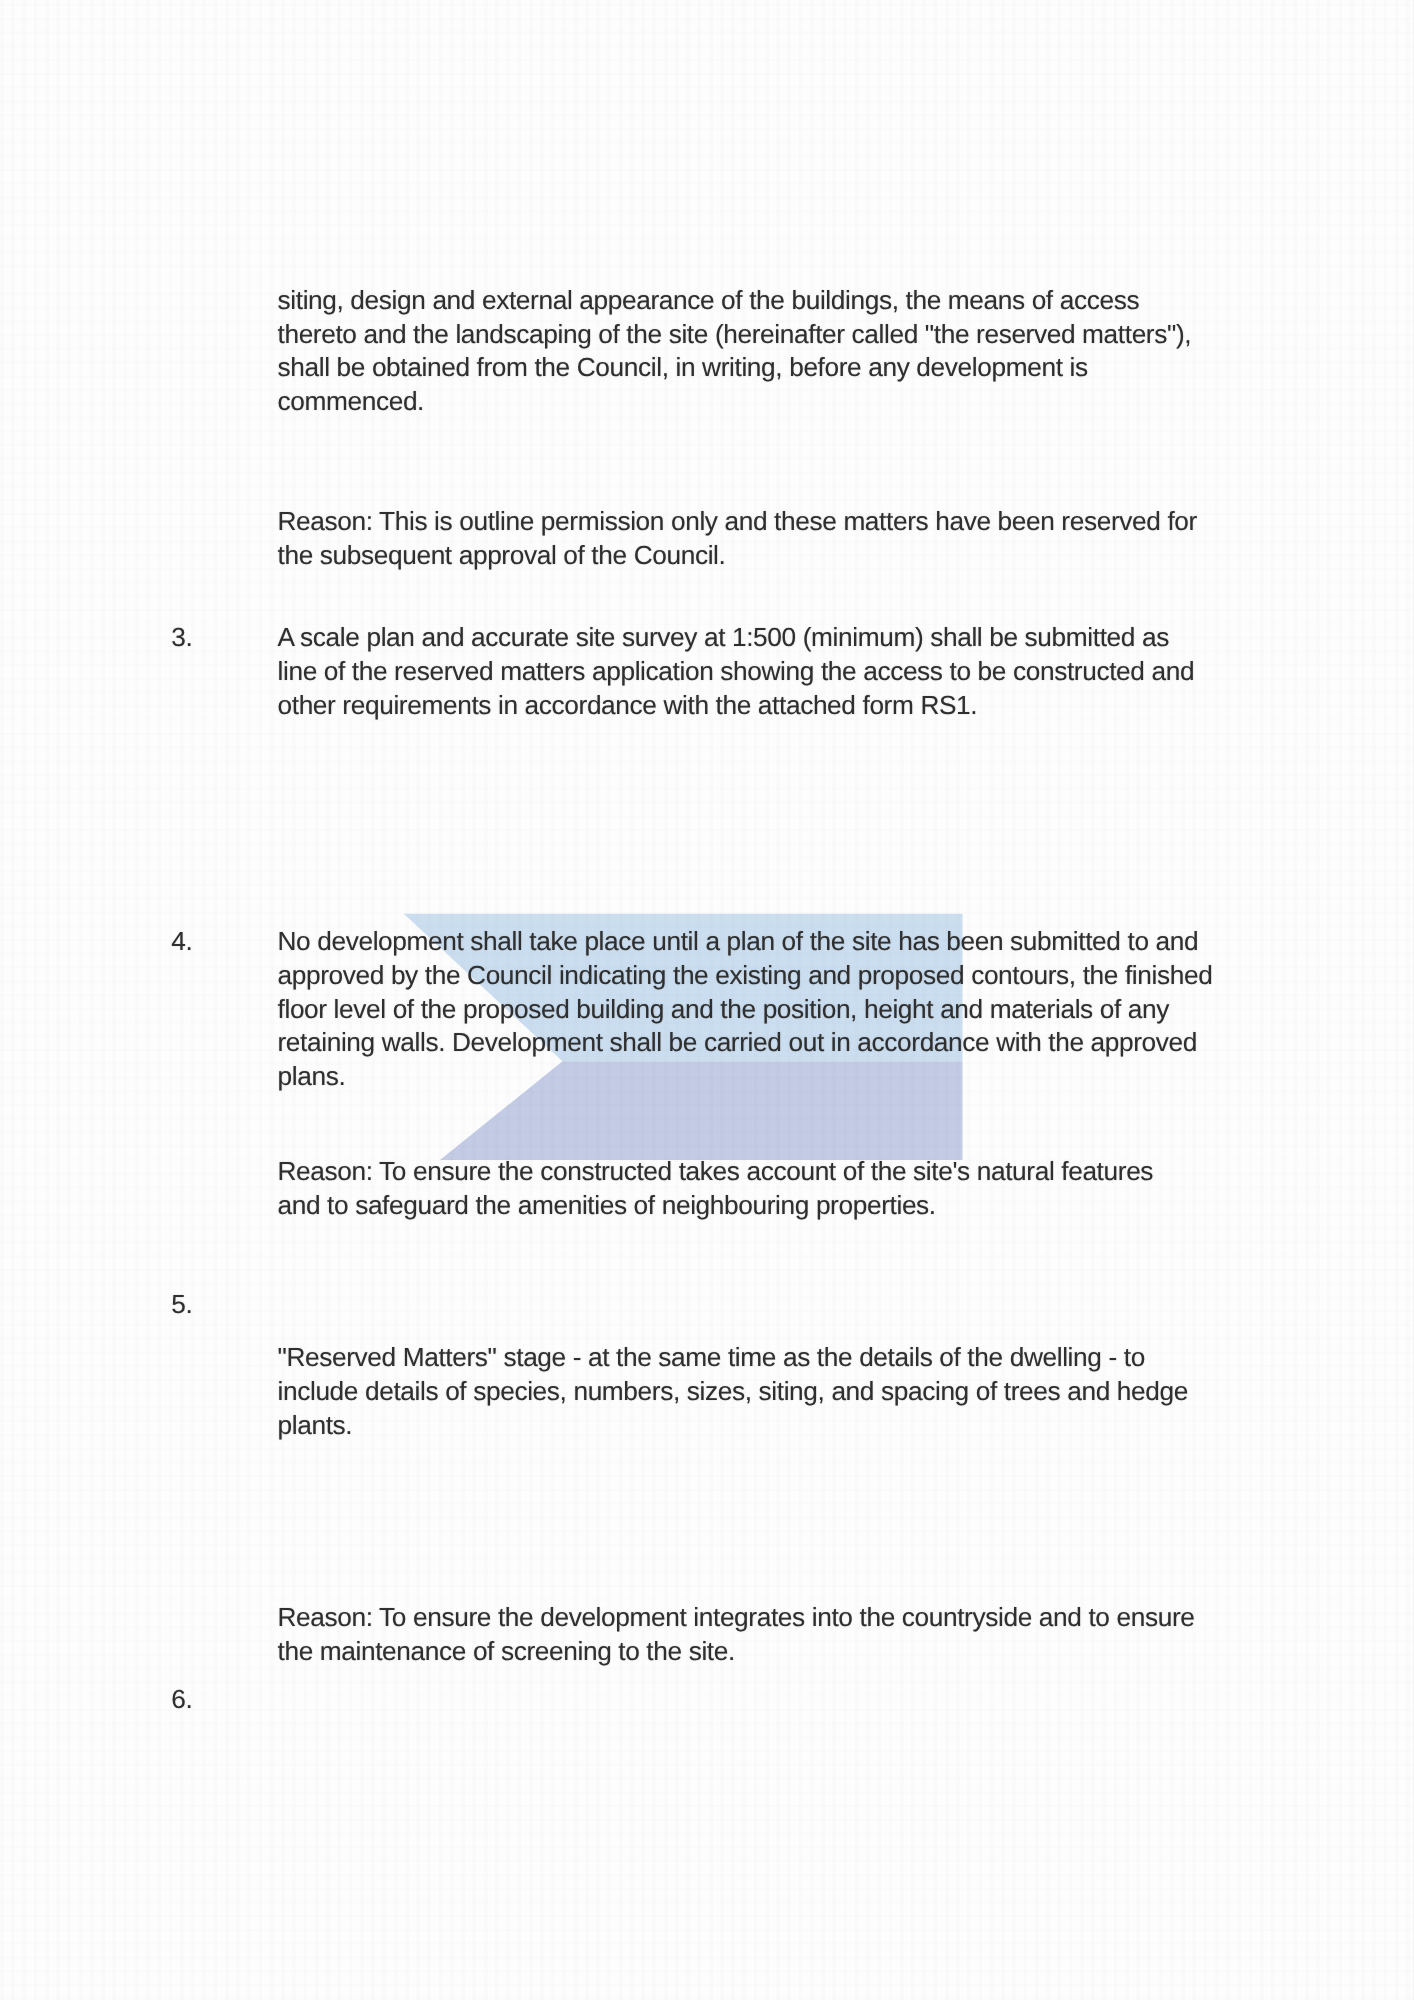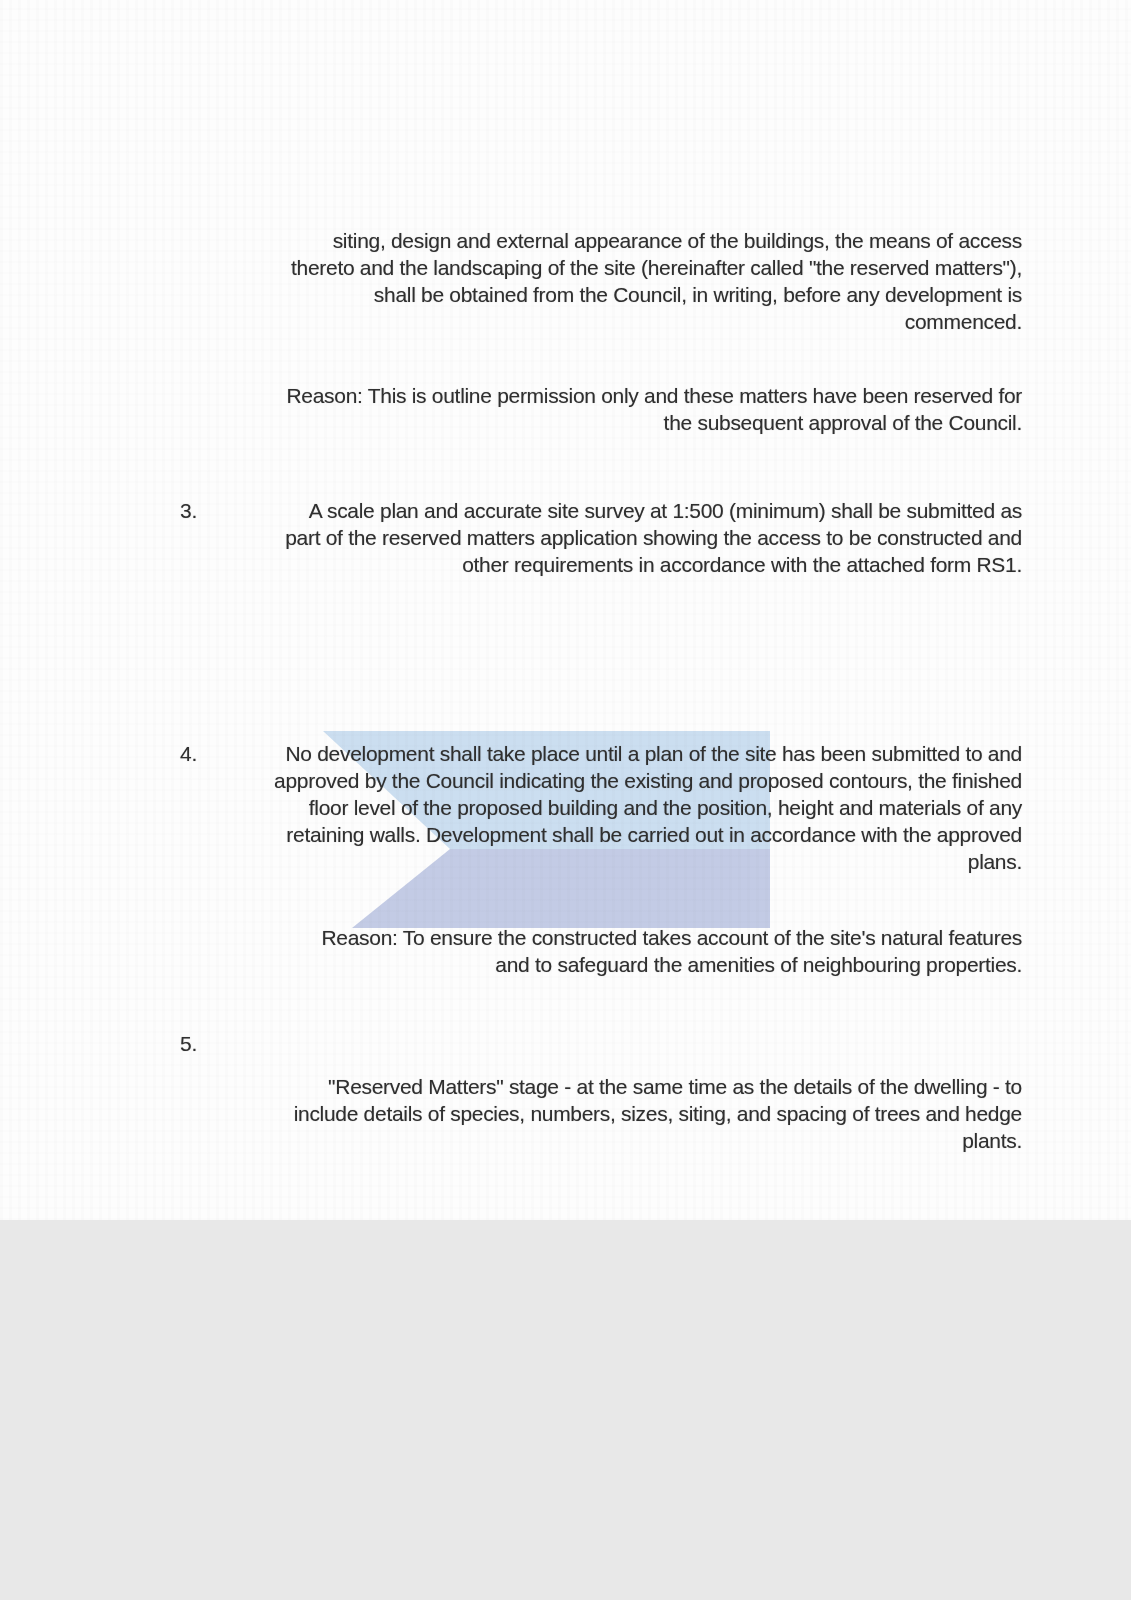--- a/index.html
+++ b/index.html
@@ -3,26 +3,25 @@
 <meta charset="utf-8">
 <style>
   html, body {
     margin: 0;
     padding: 0;
     background: #e8e8e8;
   }
   .page {
     position: relative;
     width: 1131px;
-    height: 1220px;
+    height: 1600px;
     margin: 0 auto;
     background: #fdfdfd;
     overflow: hidden;
     font-family: "Liberation Sans", "DejaVu Sans", sans-serif;
-    text-align: right;
   }
   
   .page::after {
     content: "";
     position: absolute;
     inset: 0;
     pointer-events: none;
     background:
       repeating-linear-gradient(90deg, rgba(0,0,0,0.012) 0 3px, rgba(0,0,0,0) 3px 9px),
       repeating-linear-gradient(0deg, rgba(0,0,0,0.008) 0 2px, rgba(0,0,0,0) 2px 11px);
@@ -54,37 +53,39 @@
   <svg class="watermark" width="1131" height="1600" viewBox="0 0 1131 1600" aria-hidden="true">
     <polygon id="wm-light" points="323,731 770,731 770,849 450,849" fill="#cbdef0"></polygon>
     <polygon id="wm-dark" points="450,849 770,849 770,928 352,928" fill="#c3cbe5"></polygon>
   </svg>
 
   <div class="txt body-col" style="top:227px">siting, design and external appearance of the buildings, the means of access
 thereto and the landscaping of the site (hereinafter called "the reserved matters"),
 shall be obtained from the Council, in writing, before any development is
 commenced.</div>
 
-  <div class="txt body-col" style="top:382px">Reason: This is outline permission only and these matters have been reserved for
+  <div class="txt body-col" style="top:404px">Reason: This is outline permission only and these matters have been reserved for
 the subsequent approval of the Council.</div>
 
   <div class="txt num" style="top:497px">3.</div>
   <div class="txt body-col" style="top:497px">A scale plan and accurate site survey at 1:500 (minimum) shall be submitted as
-part of the reserved matters application showing the access to be constructed and
+line of the reserved matters application showing the access to be constructed and
 other requirements in accordance with the attached form RS1.</div>
 
   <div class="txt num" style="top:740px">4.</div>
   <div class="txt body-col" style="top:740px">No development shall take place until a plan of the site has been submitted to and
 approved by the Council indicating the existing and proposed contours, the finished
 floor level of the proposed building and the position, height and materials of any
 retaining walls. Development shall be carried out in accordance with the approved
 plans.</div>
   <div class="txt body-col" style="top:924px">Reason: To ensure the constructed takes account of the site's natural features
 and to safeguard the amenities of neighbouring properties.</div>
 
   <div class="txt num" style="top:1030px">5.</div>
   <div class="txt body-col" style="top:1073px">"Reserved Matters" stage - at the same time as the details of the dwelling - to
 include details of species, numbers, sizes, siting, and spacing of trees and hedge
 plants.</div>
+  <div class="txt body-col" style="top:1281px">Reason: To ensure the development integrates into the countryside and to ensure
+the maintenance of screening to the site.</div>
 
   <div class="txt num" style="top:1346px">6.</div>
 
 </div>
 
 </body></html>

